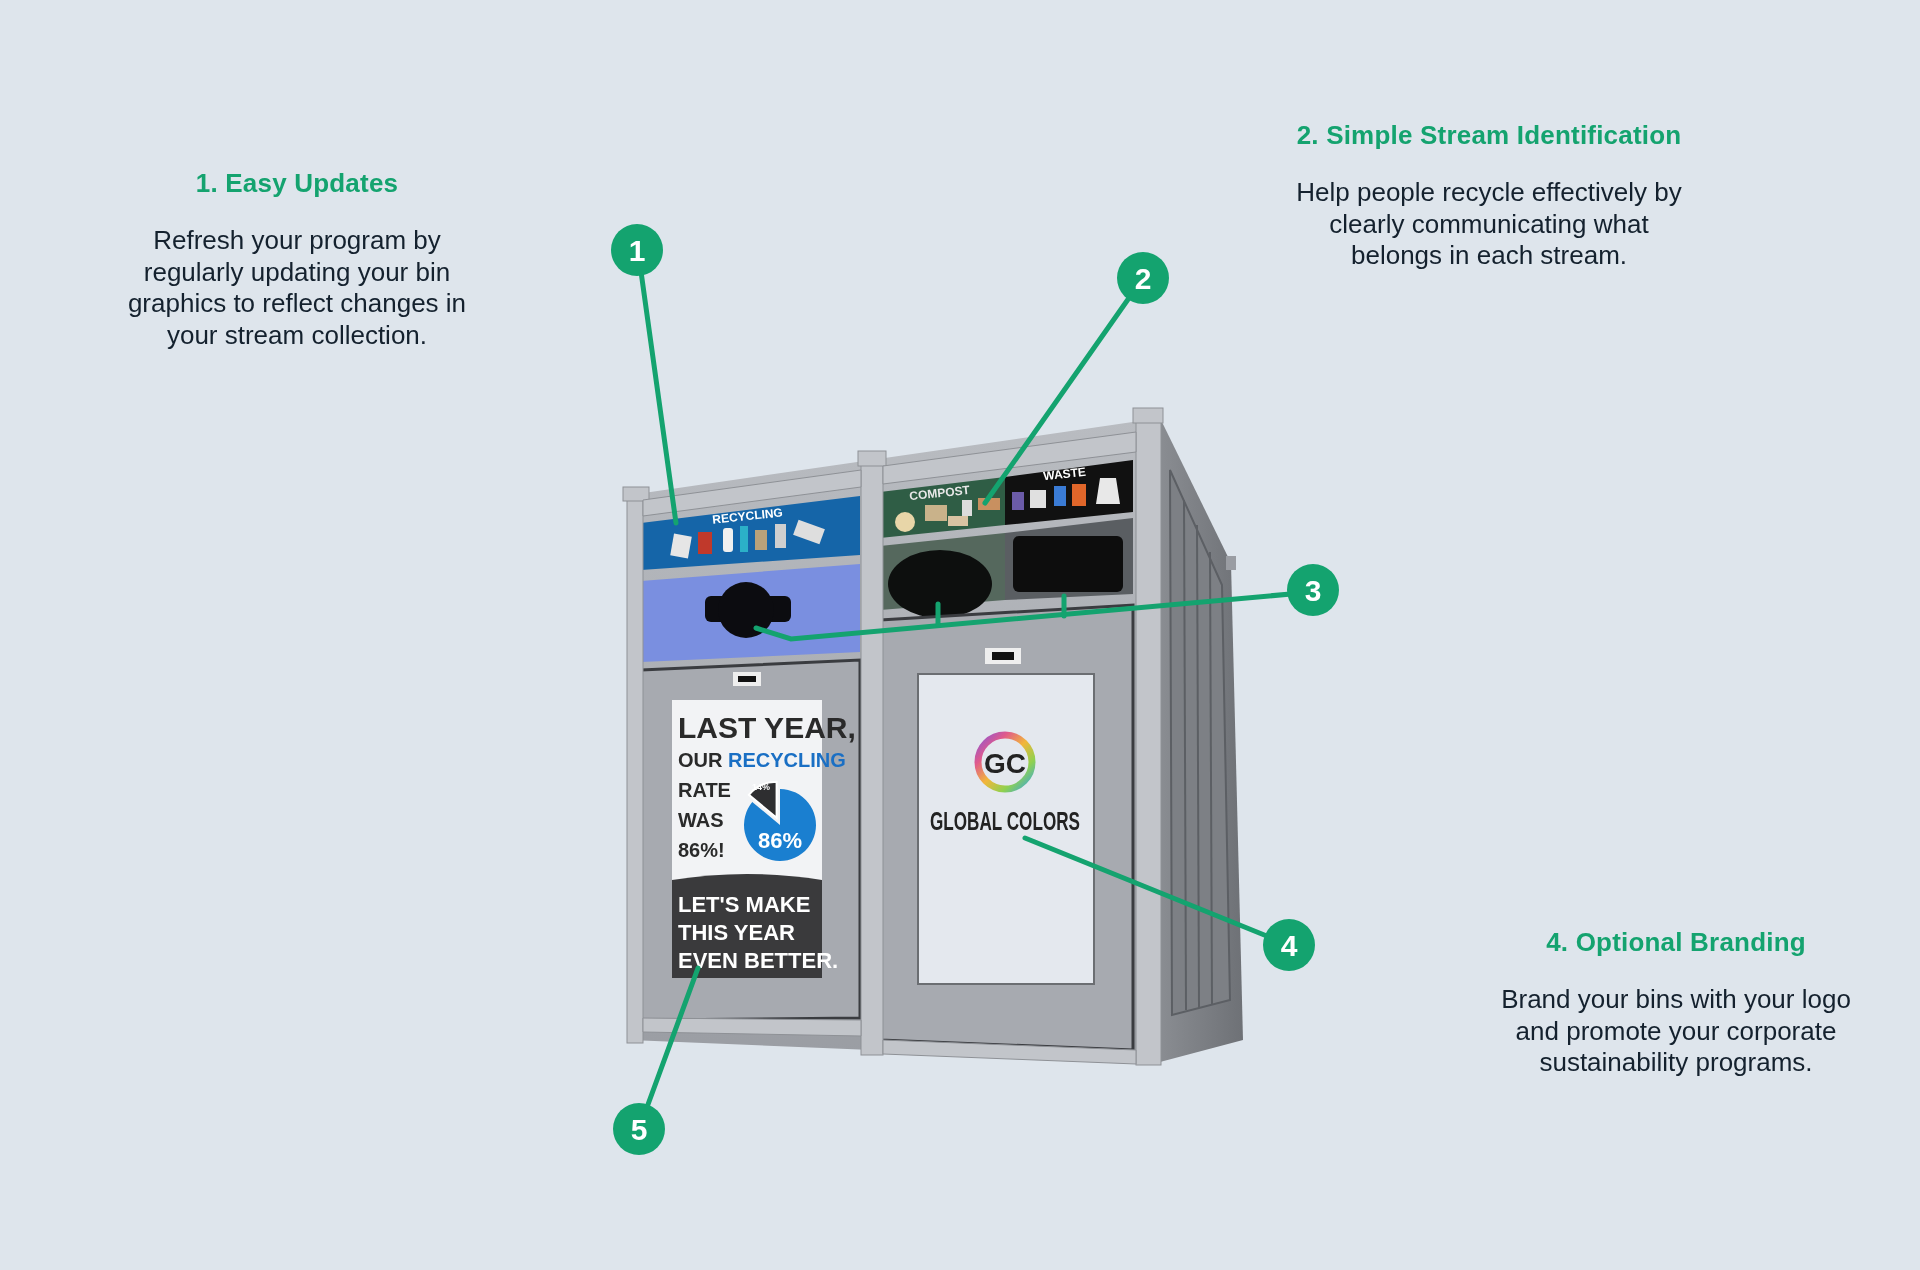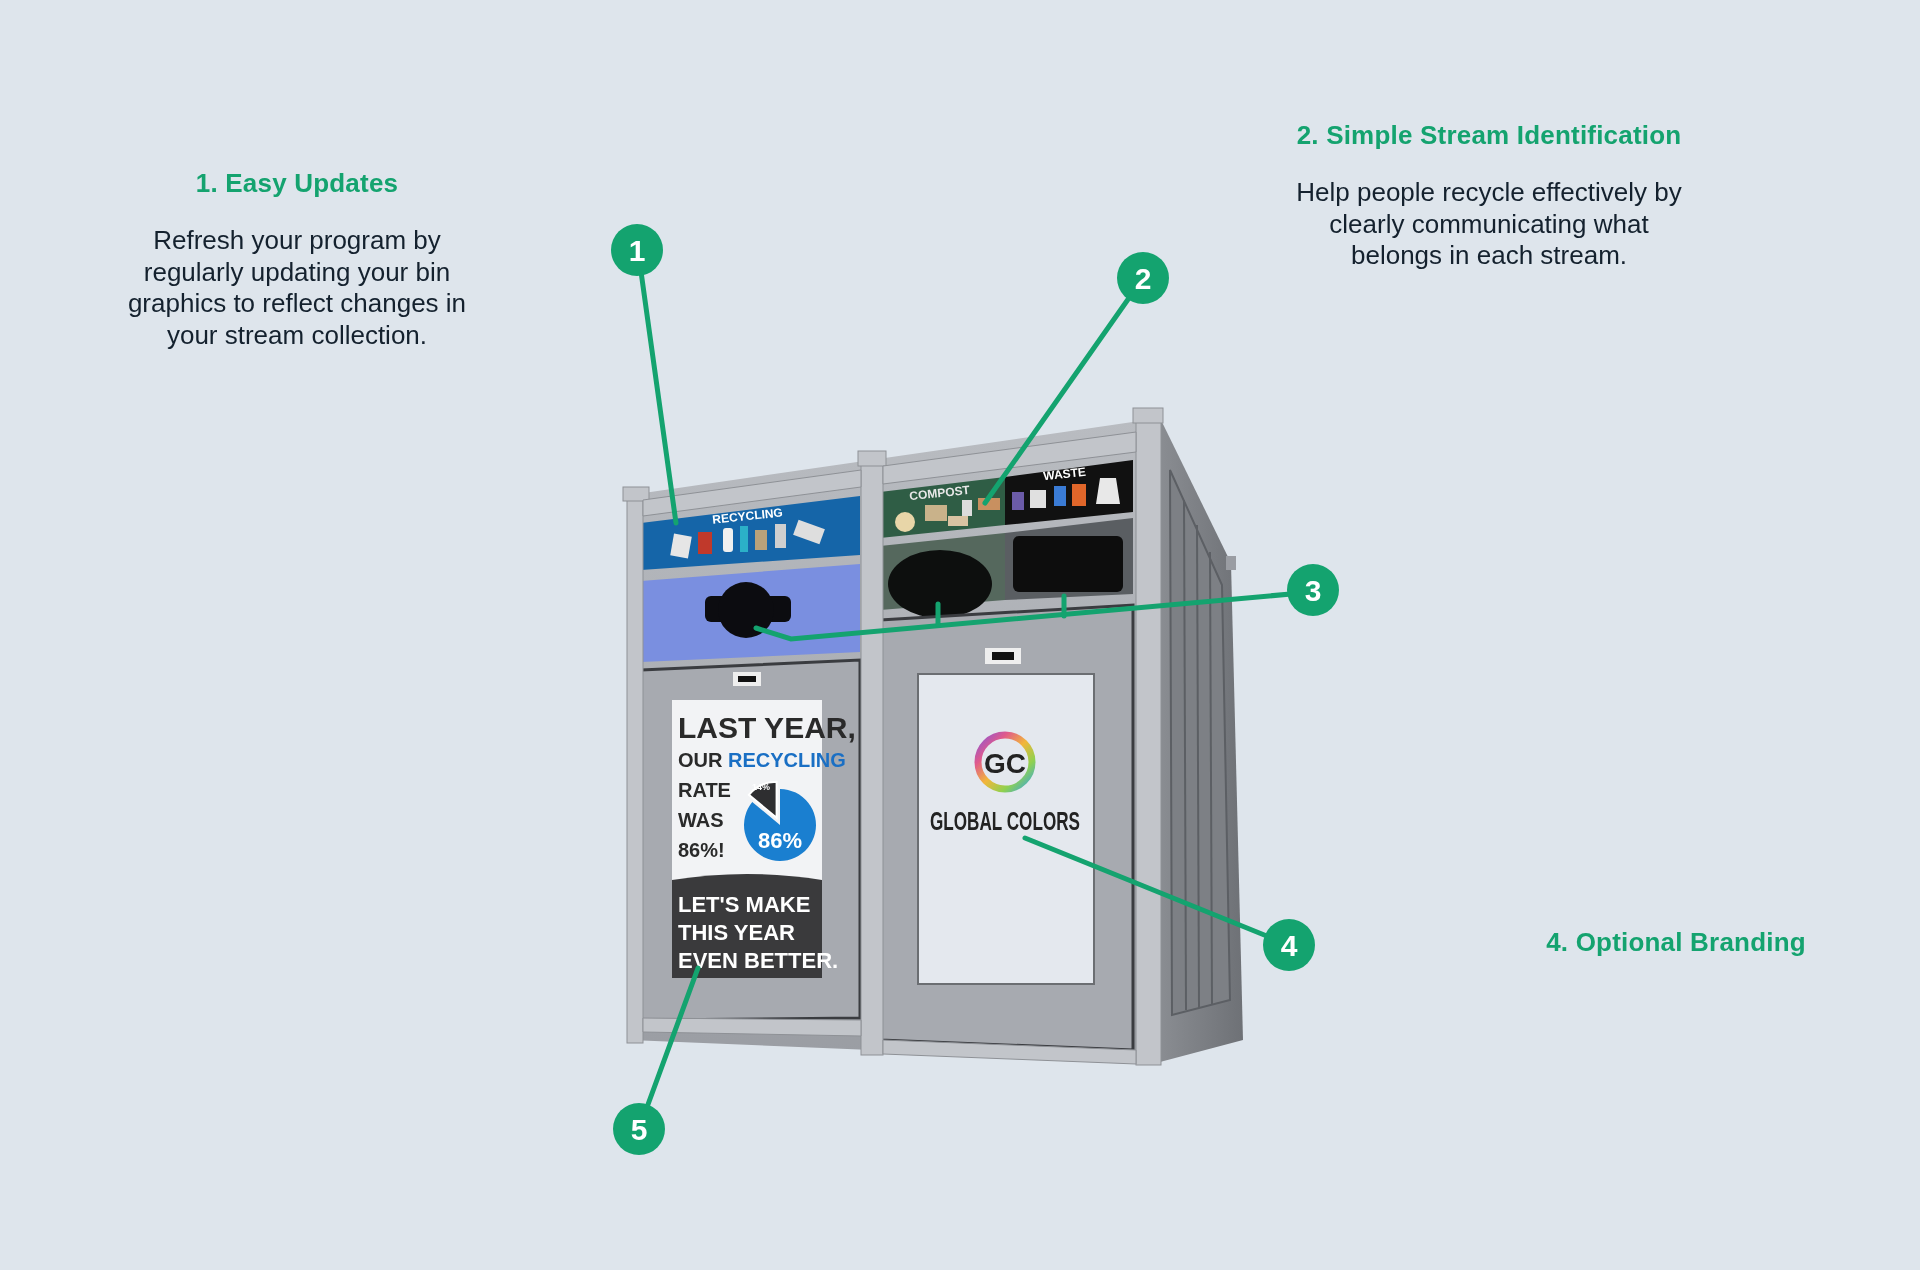--- a/index.html
+++ b/index.html
@@ -207,15 +207,18 @@
 <div class="feature" id="f2">
   <h2>2. Simple Stream Identification</h2>
   <p>Help people recycle effectively by
 clearly communicating what
 belongs in each stream.</p>
 </div>
 <div class="feature" id="f3">
 </div>
 <div class="feature" id="f4">
   <h2>4. Optional Branding</h2>
+  <p>Brand your bins with your logo
+and promote your corporate
+sustainability programs.</p>
 </div>
 <div class="feature" id="f5">
 </div>
 
 </body></html>

